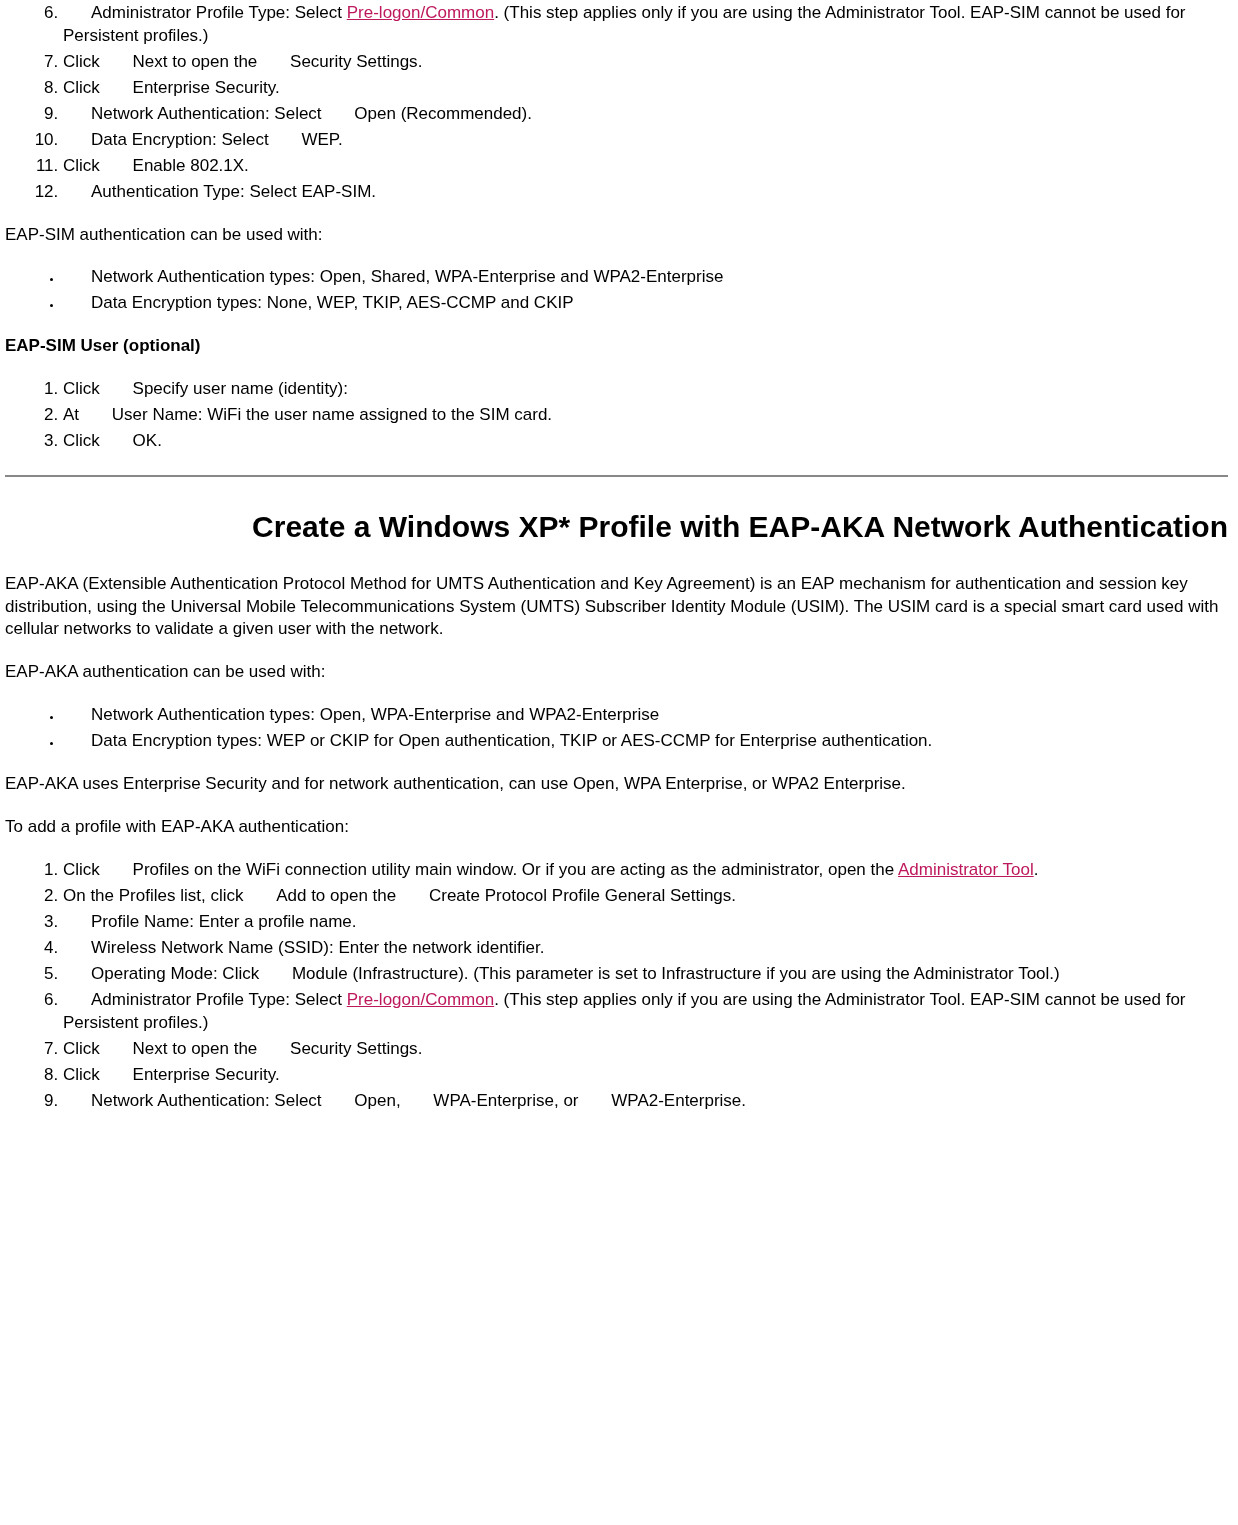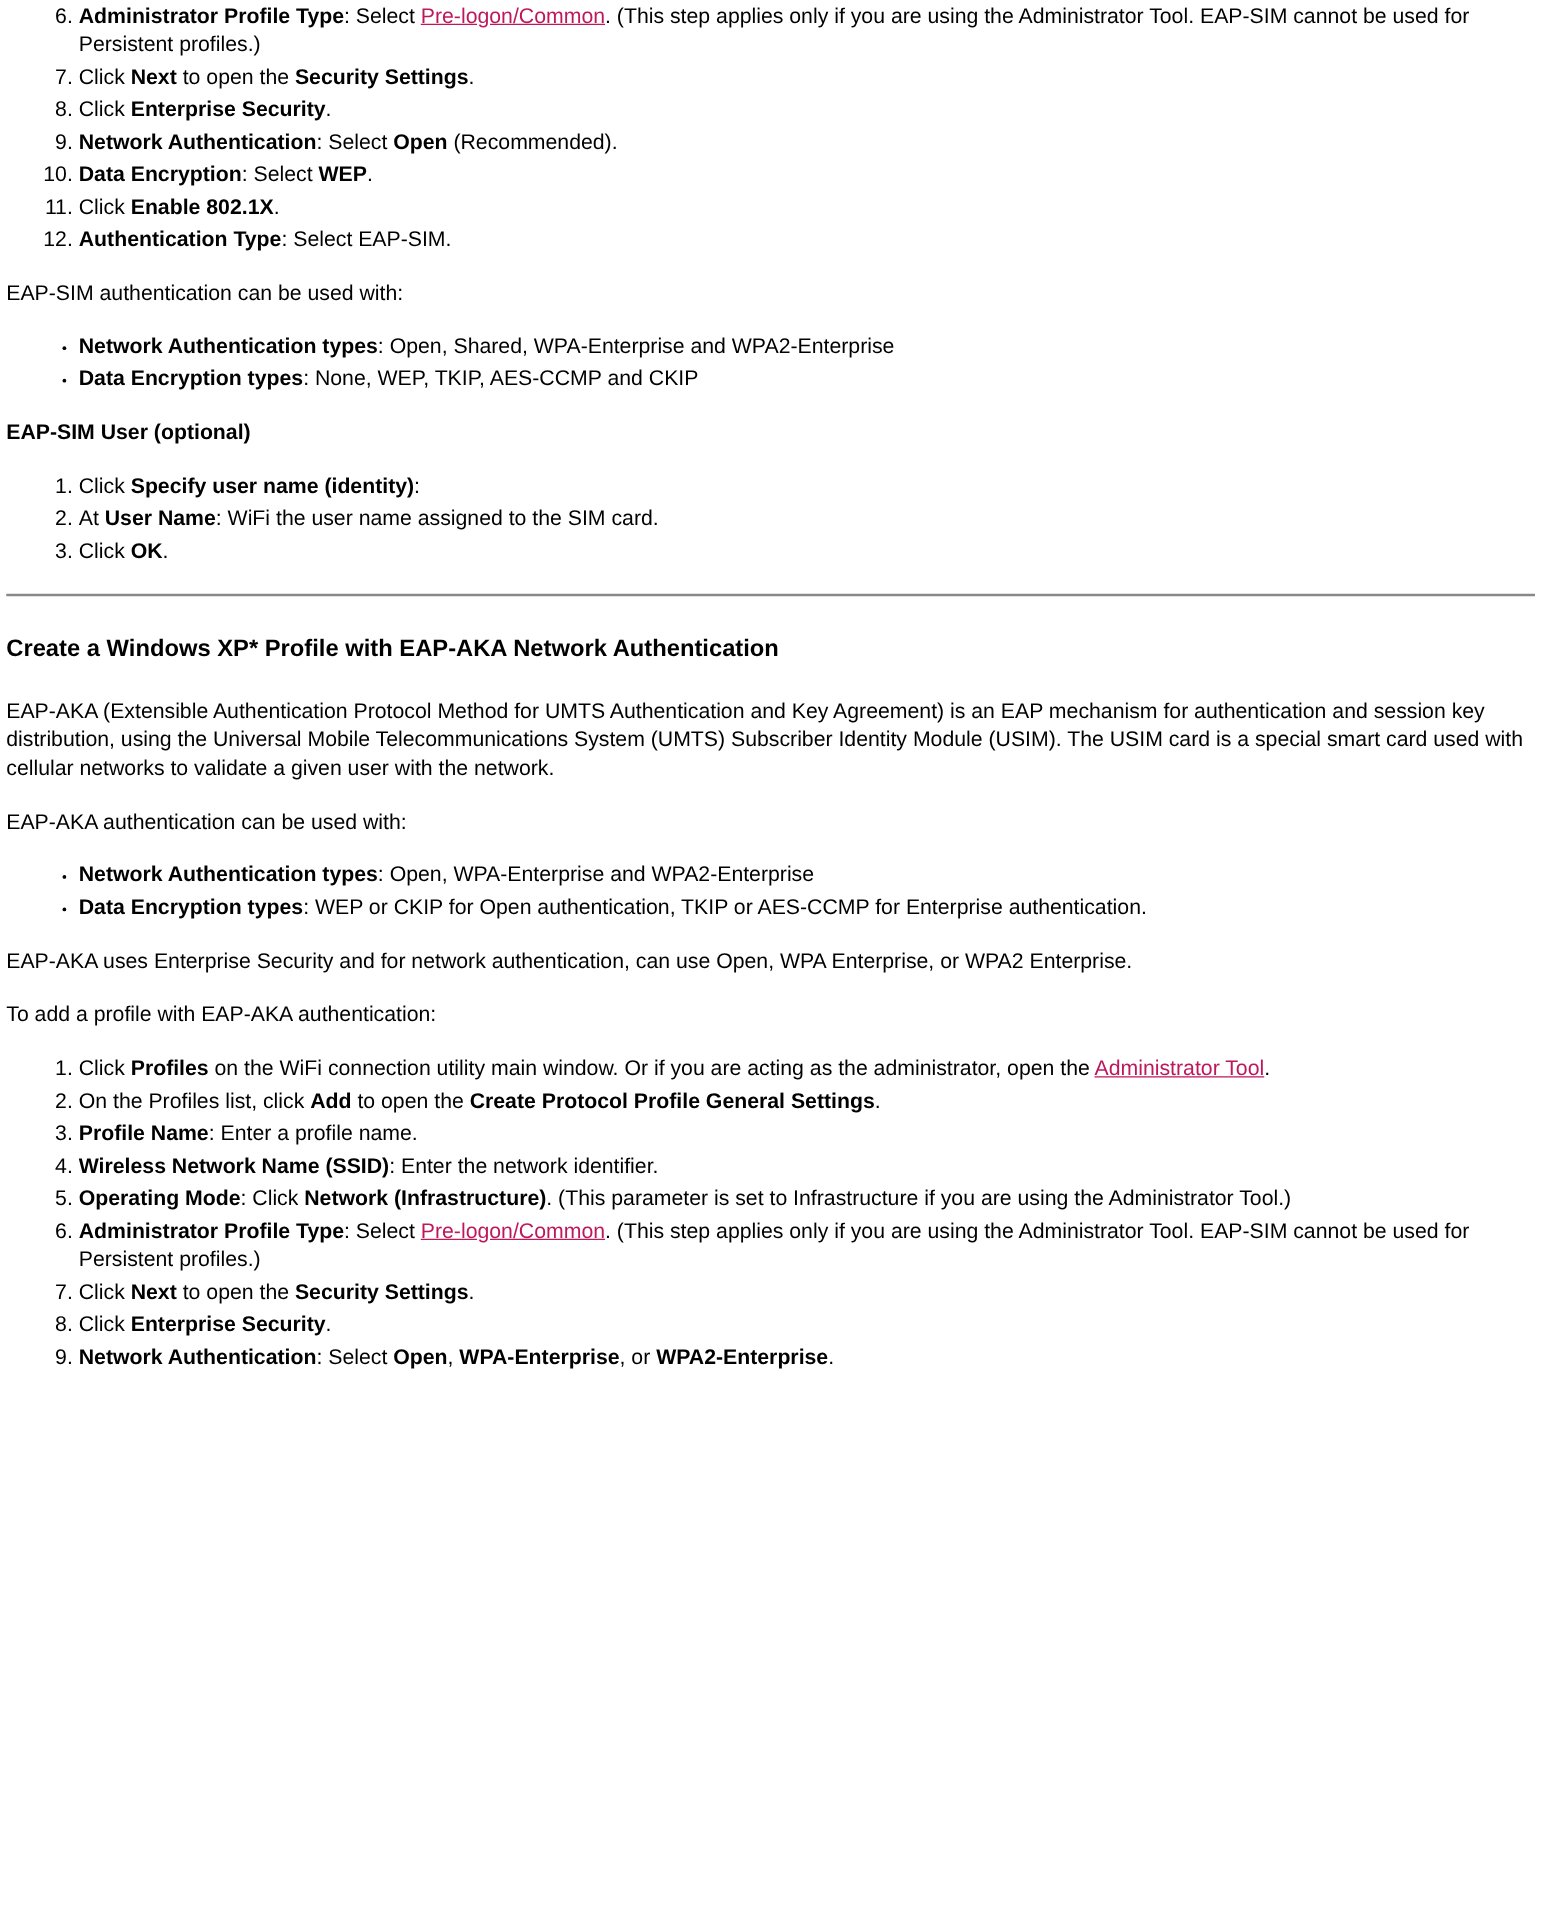--- a/index.html
+++ b/index.html
@@ -30,35 +30,37 @@
       padding-left: 0px;
       margin-bottom: 3px;
     }
     ul li::marker {
       font-size: 11px;
     }
     p {
       margin: 0 0 20px 0;
     }
     b, strong {
-      font-weight: bold;
+      font-weight: normal;
+      margin-left: 28px;
     }
     a {
       color: #be185d;
       text-decoration: underline;
     }
     hr {
       border: none;
       border-top: 2px solid #888;
       margin: 22px 0 30px 0;
     }
     h2 {
-      font-size: 19px;
+      font-size: 30px;
       font-weight: bold;
       margin: 0 0 25px 0;
+      text-align: right;
     }
     .subheading {
       font-weight: bold;
       margin-bottom: 20px;
     }
   </style>
 </head>
 <body>
 
 <ol start="6">
@@ -101,18 +103,18 @@
 
 <p>EAP-AKA uses Enterprise Security and for network authentication, can use Open, WPA Enterprise, or WPA2 Enterprise.</p>
 
 <p>To add a profile with EAP-AKA authentication:</p>
 
 <ol>
   <li><span>Click </span><b>Profiles</b><span> on the WiFi connection utility main window. Or if you are acting as the administrator, open the </span><a href="#">Administrator Tool</a><span>.</span></li>
   <li><span>On the Profiles list, click </span><b>Add</b><span> to open the </span><b>Create Protocol Profile General Settings</b><span>.</span></li>
   <li><b>Profile Name</b><span>: Enter a profile name.</span></li>
   <li><b>Wireless Network Name (SSID)</b><span>: Enter the network identifier.</span></li>
-  <li><b>Operating Mode</b><span>: Click </span><b>Network (Infrastructure)</b><span>. (This parameter is set to Infrastructure if you are using the Administrator Tool.)</span></li>
+  <li><b>Operating Mode</b><span>: Click </span><b>Module (Infrastructure)</b><span>. (This parameter is set to Infrastructure if you are using the Administrator Tool.)</span></li>
   <li><b>Administrator Profile Type</b><span>: Select </span><a href="#">Pre-logon/Common</a><span>. (This step applies only if you are using the Administrator Tool. EAP-SIM cannot be used for Persistent profiles.)</span></li>
   <li><span>Click </span><b>Next</b><span> to open the </span><b>Security Settings</b><span>.</span></li>
   <li><span>Click </span><b>Enterprise Security</b><span>.</span></li>
   <li><b>Network Authentication</b><span>: Select </span><b>Open</b><span>, </span><b>WPA-Enterprise</b><span>, or </span><b>WPA2-Enterprise</b><span>.</span></li>
 </ol>
 
 </body></html>

